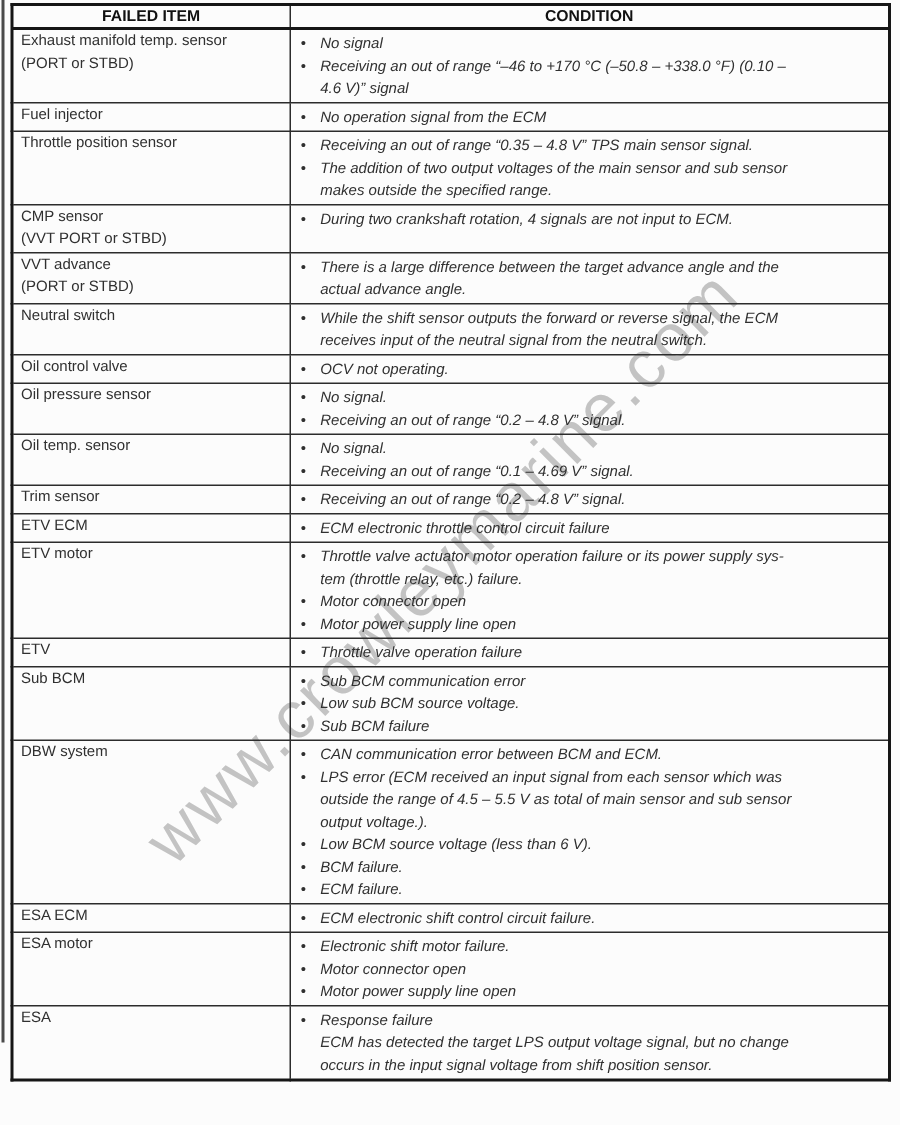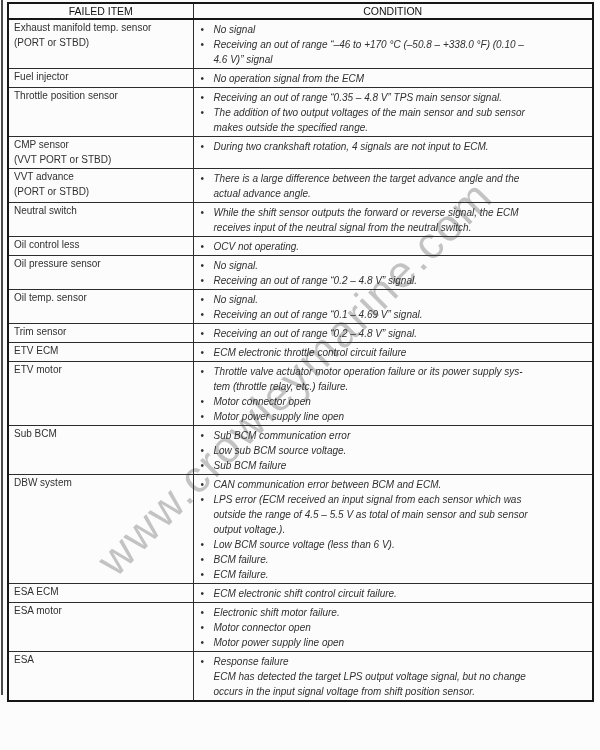--- a/index.html
+++ b/index.html
@@ -46,21 +46,21 @@
   }
   table.failure-table th, table.failure-table td {
     border: 1px solid #2c2c2c;
     vertical-align: top;
     background: transparent;
   }
   table.failure-table { border: 2px solid #161616; }
   table.failure-table thead th {
     border-bottom: 2px solid #161616;
     font-size: 10.5px;
-    font-weight: normal;
+    font-weight: bold;
     color: #111;
     text-align: center;
     padding: 1px 0 1px 0;
     line-height: 12px;
   }
   td.item-cell {
     width: 185px;
     font-size: 10px;
     line-height: 15px;
     color: #303030;
@@ -176,21 +176,21 @@
     <td class="cond-cell">
 
     <div class="cond-item">
         <span class="bullet">•</span>
         <span class="cond-text">While the shift sensor outputs the forward or reverse signal, the ECM
 receives input of the neutral signal from the neutral switch.</span>
       </div>
           </td>
   </tr>
         <tr>
-    <td class="item-cell">Oil control less</td>
+    <td class="item-cell">Oil control valve</td>
     <td class="cond-cell">
 
     <div class="cond-item">
         <span class="bullet">•</span>
         <span class="cond-text">OCV not operating.</span>
       </div>
           </td>
   </tr>
         <tr>
     <td class="item-cell">Oil pressure sensor</td>
@@ -249,20 +249,30 @@
         <span class="cond-text">Throttle valve actuator motor operation failure or its power supply sys-
 tem (throttle relay, etc.) failure.</span>
       </div>
             <div class="cond-item">
         <span class="bullet">•</span>
         <span class="cond-text">Motor connector open</span>
       </div>
             <div class="cond-item">
         <span class="bullet">•</span>
         <span class="cond-text">Motor power supply line open</span>
+      </div>
+          </td>
+  </tr>
+        <tr>
+    <td class="item-cell">ETV</td>
+    <td class="cond-cell">
+
+    <div class="cond-item">
+        <span class="bullet">•</span>
+        <span class="cond-text">Throttle valve operation failure</span>
       </div>
           </td>
   </tr>
         <tr>
     <td class="item-cell">Sub BCM</td>
     <td class="cond-cell">
 
     <div class="cond-item">
         <span class="bullet">•</span>
         <span class="cond-text">Sub BCM communication error</span>

